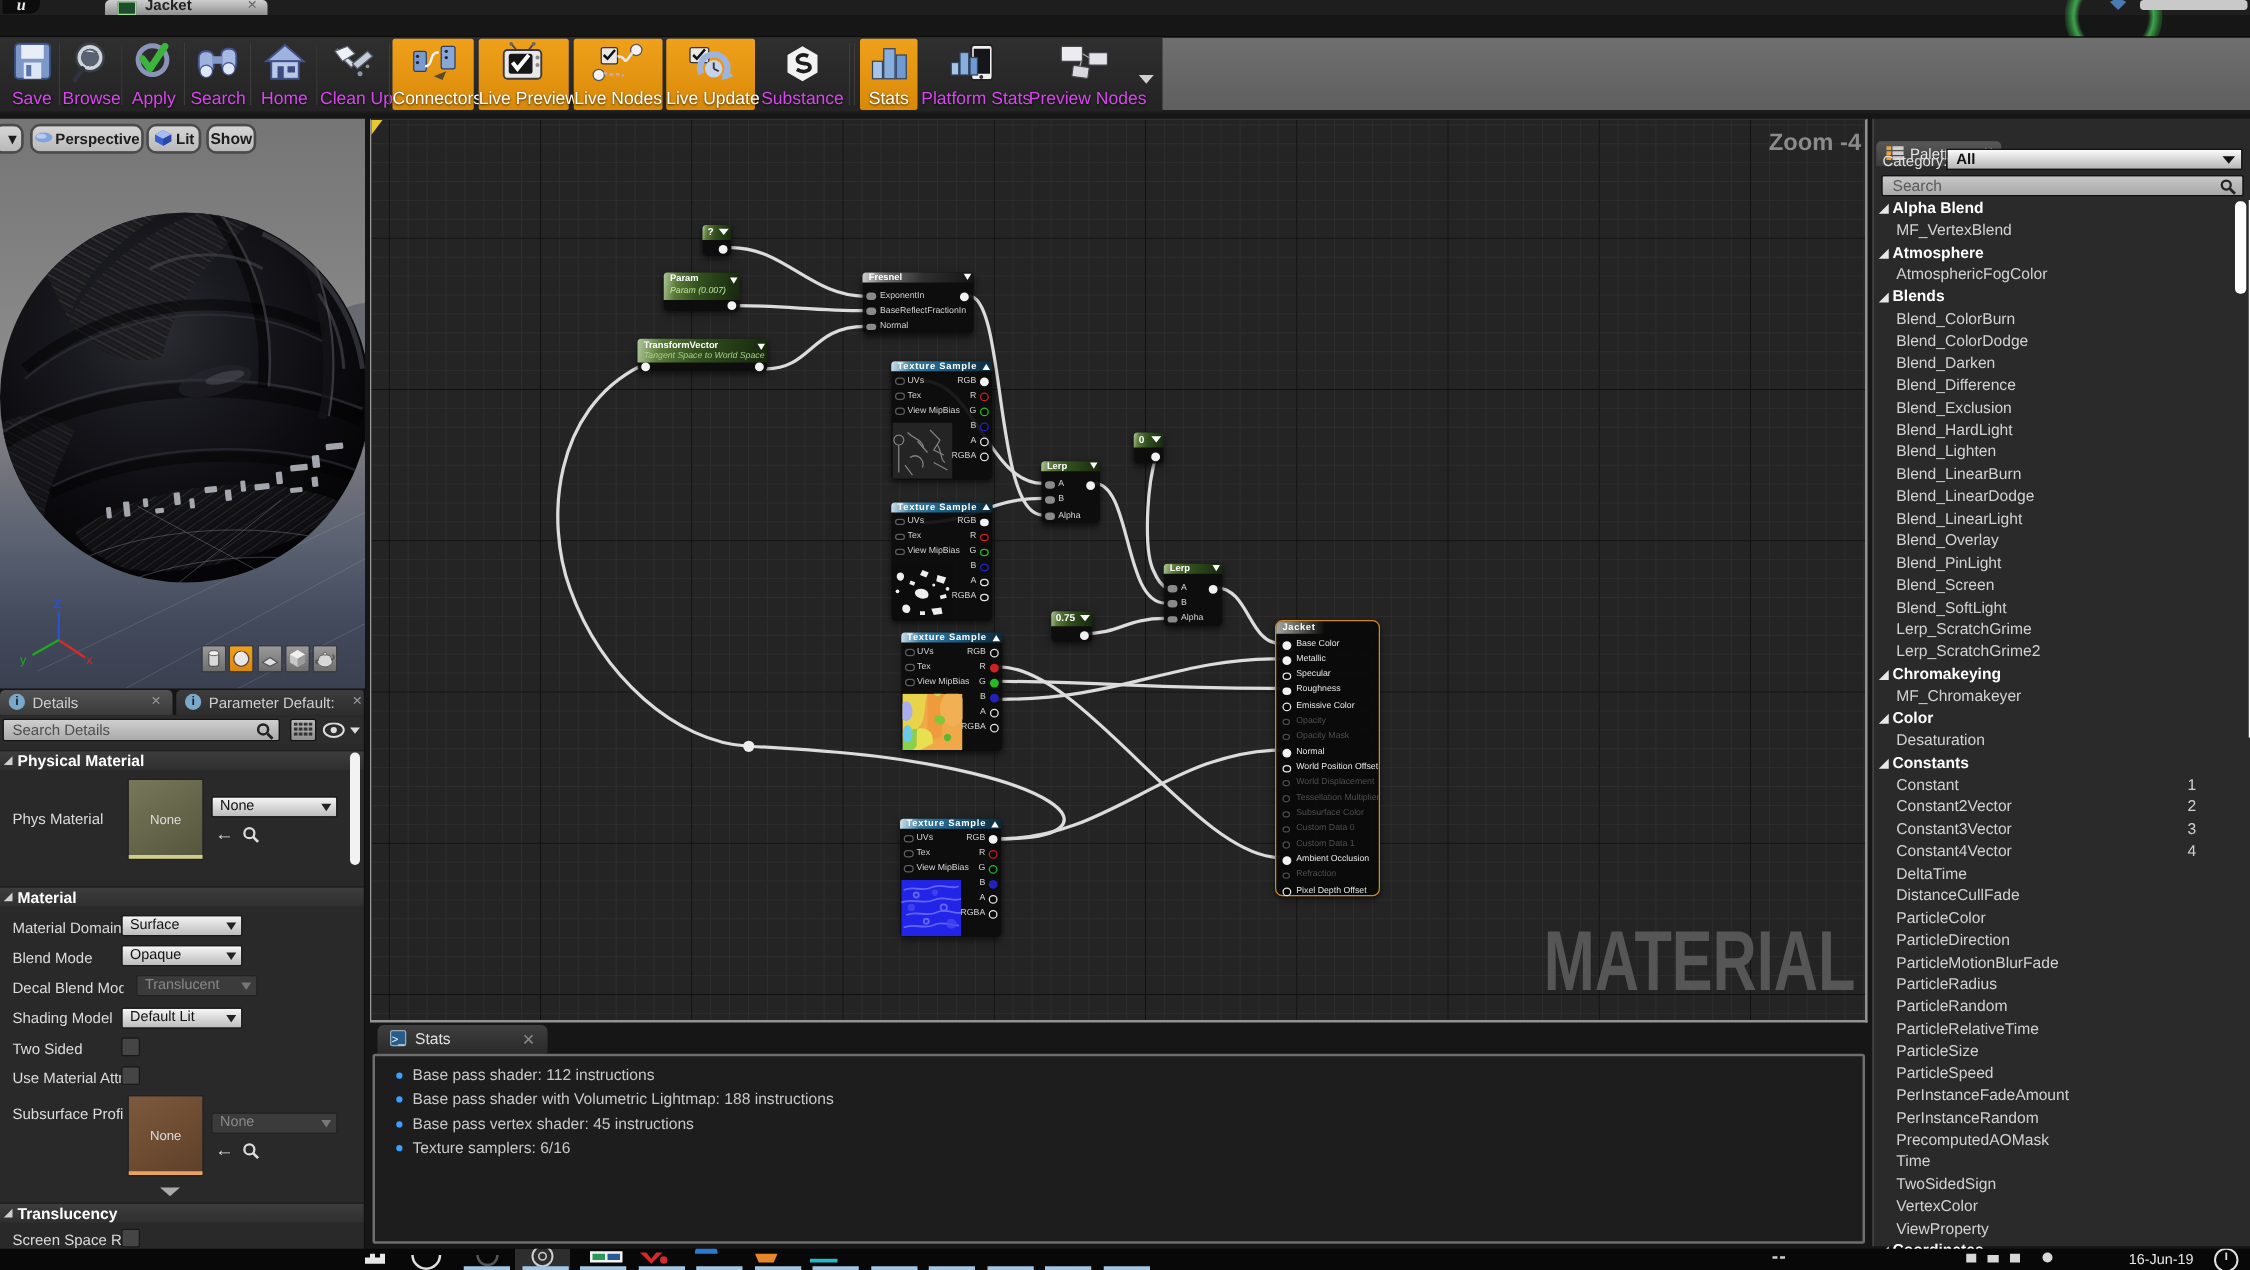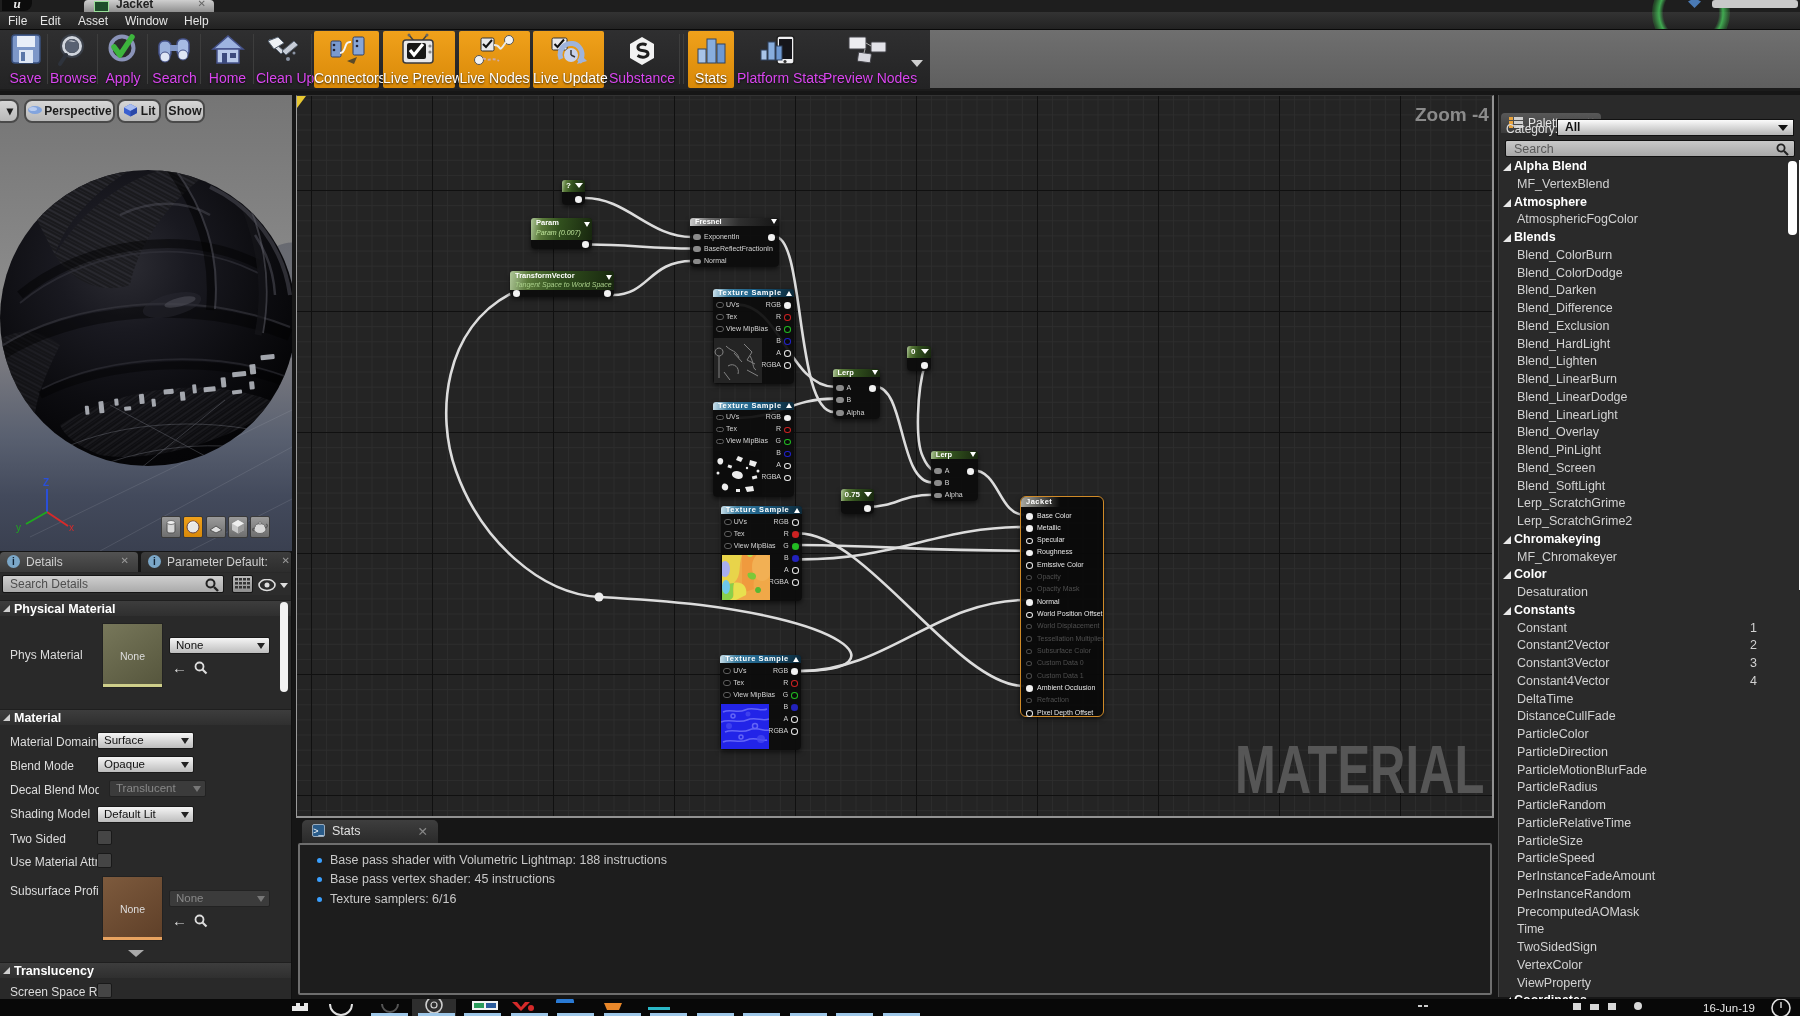--- a/index.html
+++ b/index.html
@@ -111,27 +111,20 @@
       <div class="jicon"></div>
       <div class="jtxt">Jacket</div>
       <div class="jx">✕</div>
     </div>
 <div style="position:absolute;left:0;top:0;width:1800px;height:29px;overflow:hidden;z-index:3;">
       <div id="greenring" class="abs"></div>
       <div id="bluedia" class="abs"></div>
     </div>
 <div id="trbox" class="abs"></div>
 
-<div id="menubar" class="abs">
-<span style="left:8px">File</span>
-      <span style="left:40px">Edit</span>
-      <span style="left:78px">Asset</span>
-      <span style="left:125px">Window</span>
-      <span style="left:184px">Help</span>
-</div>
 
 <div id="toolbar" class="abs"></div>
 <div id="tooldark" class="abs"></div>
 <div id="toolbtns" class="abs" style="left:0;top:0;">
 <div class="tbtn" style="left:4px;width:43px;">
         <svg width="34" height="36" viewBox="0 0 34 36">
           <rect x="3" y="2" width="28" height="28" rx="3" fill="#7d97c8" stroke="#39507e" stroke-width="1.5"></rect>
           <rect x="8" y="3" width="18" height="11" fill="#e8eef8"></rect>
           <rect x="10" y="17" width="14" height="13" fill="#dde6f4"></rect>
           <rect x="12" y="19" width="4" height="9" fill="#5a76a8"></rect>
@@ -793,20 +786,21 @@
       </div>
 </div>
 
 <div id="statstab" class="abs">
       <span style="position:absolute;left:10px;top:4px;width:13px;height:13px;background:#2a5c8a;border:1px solid #9ab;border-radius:2px;color:#fff;font-size:9px;text-align:center;line-height:13px">&gt;_</span>
       <span style="position:absolute;left:30px;top:4px;">Stats</span>
       <span style="position:absolute;right:10px;top:4px;color:#888;">✕</span>
     </div>
 <div id="statsbody" class="abs">
 <ul>
+<li>Base pass shader: 112 instructions</li>
 <li>Base pass shader with Volumetric Lightmap: 188 instructions</li>
 <li>Base pass vertex shader: 45 instructions</li>
 <li>Texture samplers: 6/16</li>
 </ul>
 </div>
 
 <div id="palette" class="abs">
   <div id="paltab">
         <span style="position:absolute;left:8px;top:3px;width:14px;height:13px;"><svg width="14" height="14">
             <rect x="0" y="1" width="4" height="3" fill="#e8a33d"></rect>

